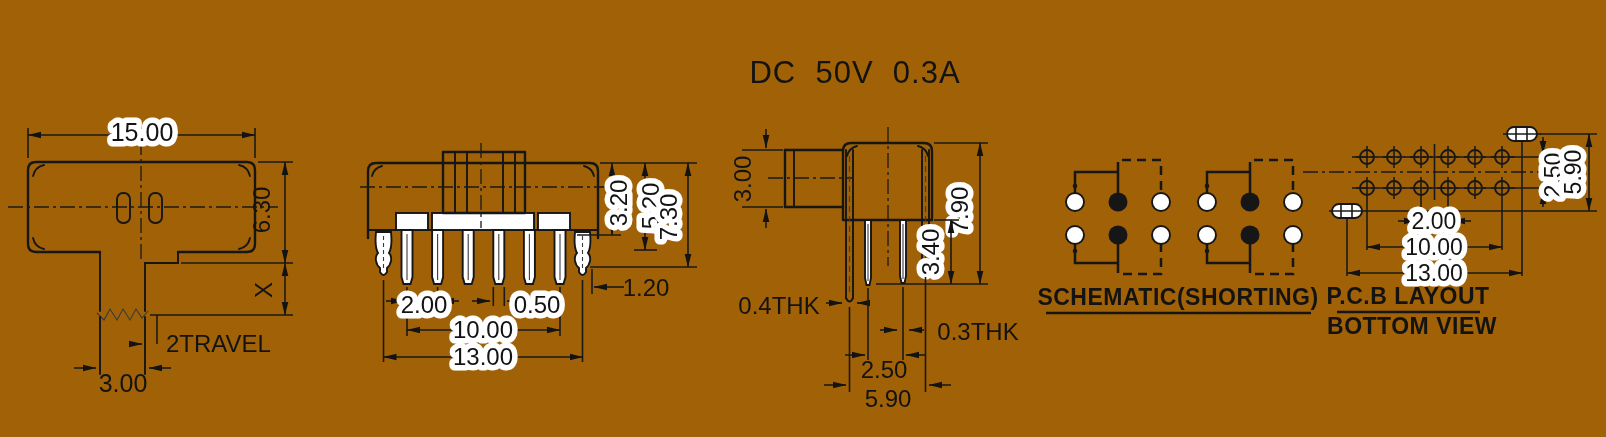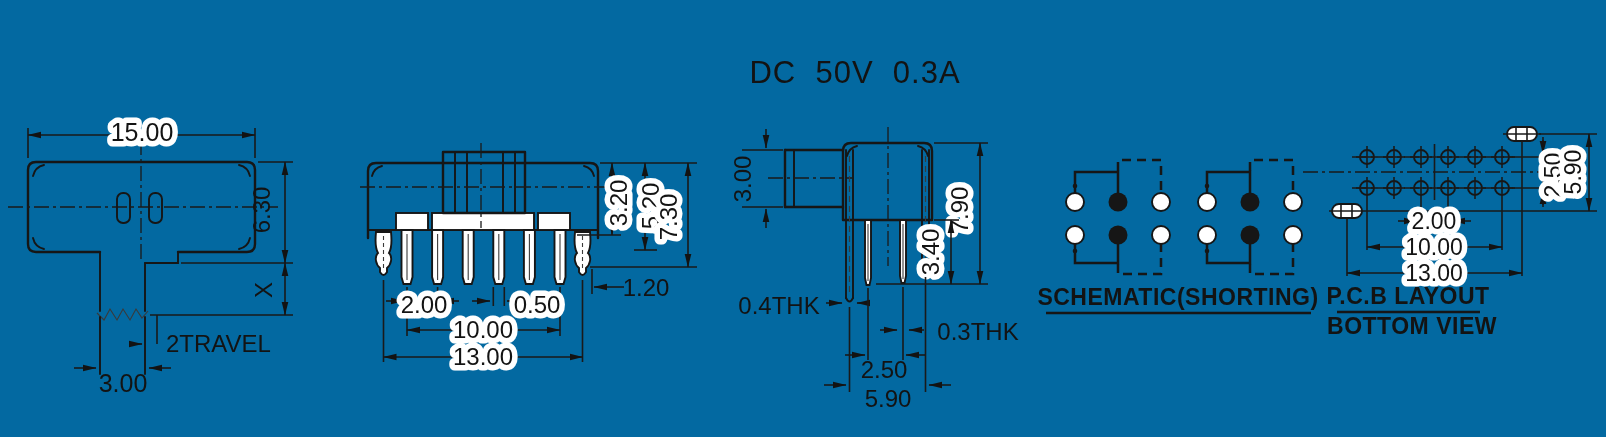--- a/index.html
+++ b/index.html
@@ -1,16 +1,16 @@
 <!DOCTYPE html>
 <html><head>
 <meta charset="utf-8">
 <style>
   html,body{margin:0;padding:0;background:#ffffff;}
-  #stage{position:relative;width:1606px;height:437px;background:#0369a1;overflow:hidden;
+  #stage{position:relative;width:1606px;height:437px;background:#a16207;overflow:hidden;
          font-family:"Liberation Sans",sans-serif;}
   svg{position:absolute;left:0;top:0;}
   .ol  {stroke:#161616;stroke-width:2.4;fill:none;stroke-linecap:round;stroke-linejoin:round;}
   .ol2 {stroke:#161616;stroke-width:1.9;fill:none;stroke-linecap:round;}
   .thin{stroke:#3a3a3a;stroke-width:1.1;fill:none;}
   .dim {stroke:#1a1a1a;stroke-width:1.6;fill:none;}
   .cl  {stroke:#1a1a1a;stroke-width:1.3;fill:none;stroke-dasharray:15 4 3 4;}
   .dsh {stroke:#161616;stroke-width:2.5;fill:none;stroke-dasharray:9 6;}
   .sol {stroke:#161616;stroke-width:2.5;fill:none;}
   .wf  {fill:#ffffff;}

